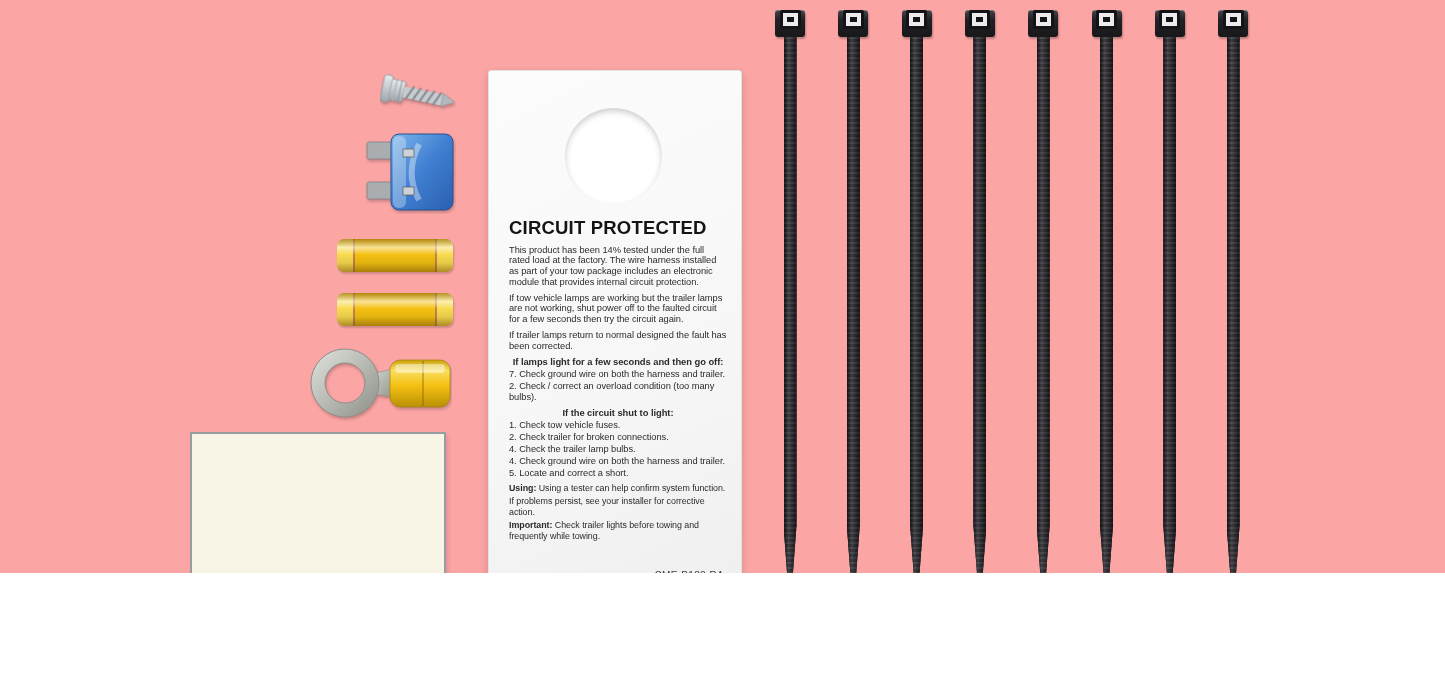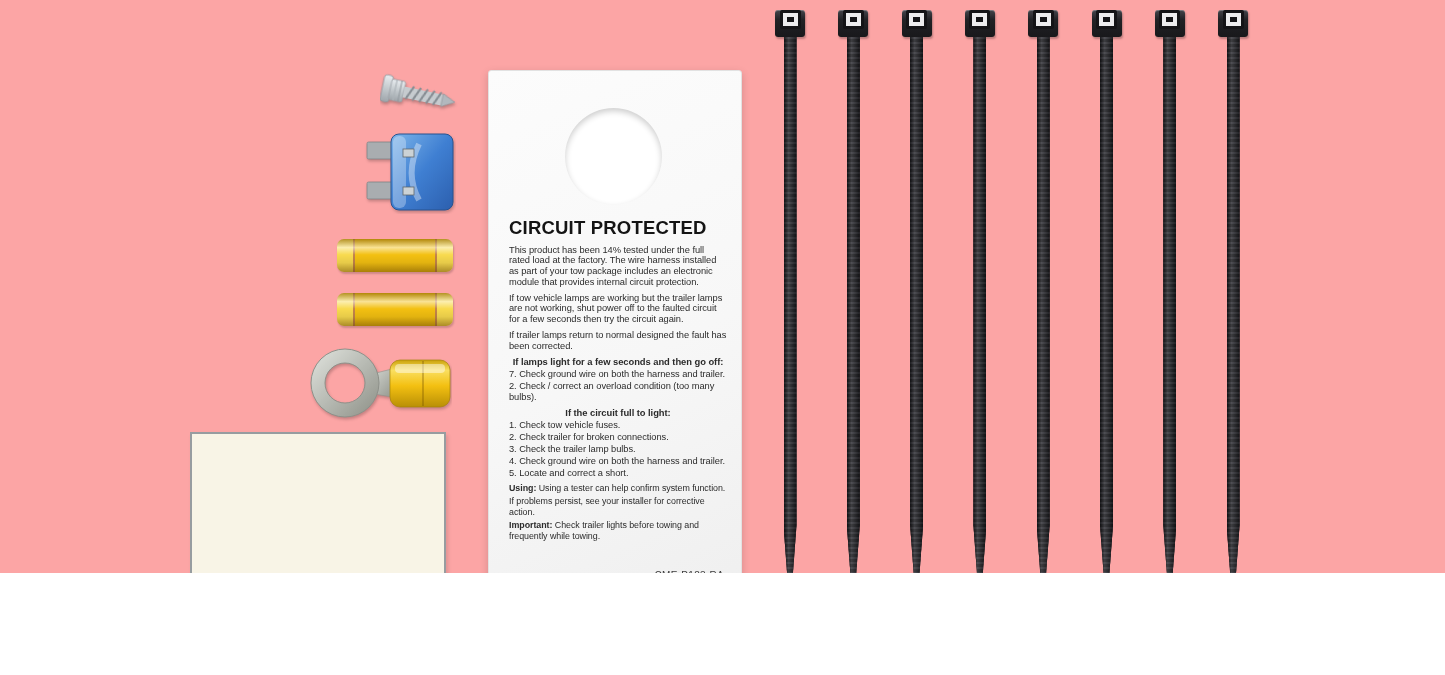--- a/index.html
+++ b/index.html
@@ -153,24 +153,24 @@
   <div class="tag">
     <div class="tag-hole"></div>
     <div class="tag-content">
       <h1 class="tag-title"><span>CIRCUIT PROTECTED</span><br></h1>
       <p>This product has been 14% tested under the full rated load at the factory. The wire harness installed as part of your tow package includes an electronic module that provides internal circuit protection.</p>
       <p>If tow vehicle lamps are working but the trailer lamps are not working, shut power off to the faulted circuit for a few seconds then try the circuit again.</p>
       <p>If trailer lamps return to normal designed the fault has been corrected.</p>
       <p class="sec">If lamps light for a few seconds and then go off:</p>
       <p class="li">7. Check ground wire on both the harness and trailer.</p>
       <p class="li li-end">2. Check / correct an overload condition (too many bulbs).</p>
-      <p class="sec">If the circuit full to light:</p>
+      <p class="sec">If the circuit shut to light:</p>
       <p class="li">1. Check tow vehicle fuses.</p>
       <p class="li">2. Check trailer for broken connections.</p>
-      <p class="li">3. Check the trailer lamp bulbs.</p>
+      <p class="li">4. Check the trailer lamp bulbs.</p>
       <p class="li">4. Check ground wire on both the harness and trailer.</p>
       <p class="li li-end">5. Locate and correct a short.</p>
       <p class="note"><b>Using:</b> <span>Using a tester can help confirm system function.</span></p>
       <p class="note"><span>If problems persist, see your installer for corrective action.</span></p>
       <p class="note"><b>Important:</b> <span>Check trailer lights before towing and frequently while towing.</span></p>
     </div>
     <div class="part-number">CME-P183-RA</div>
   </div>
 
   <div id="vties">

